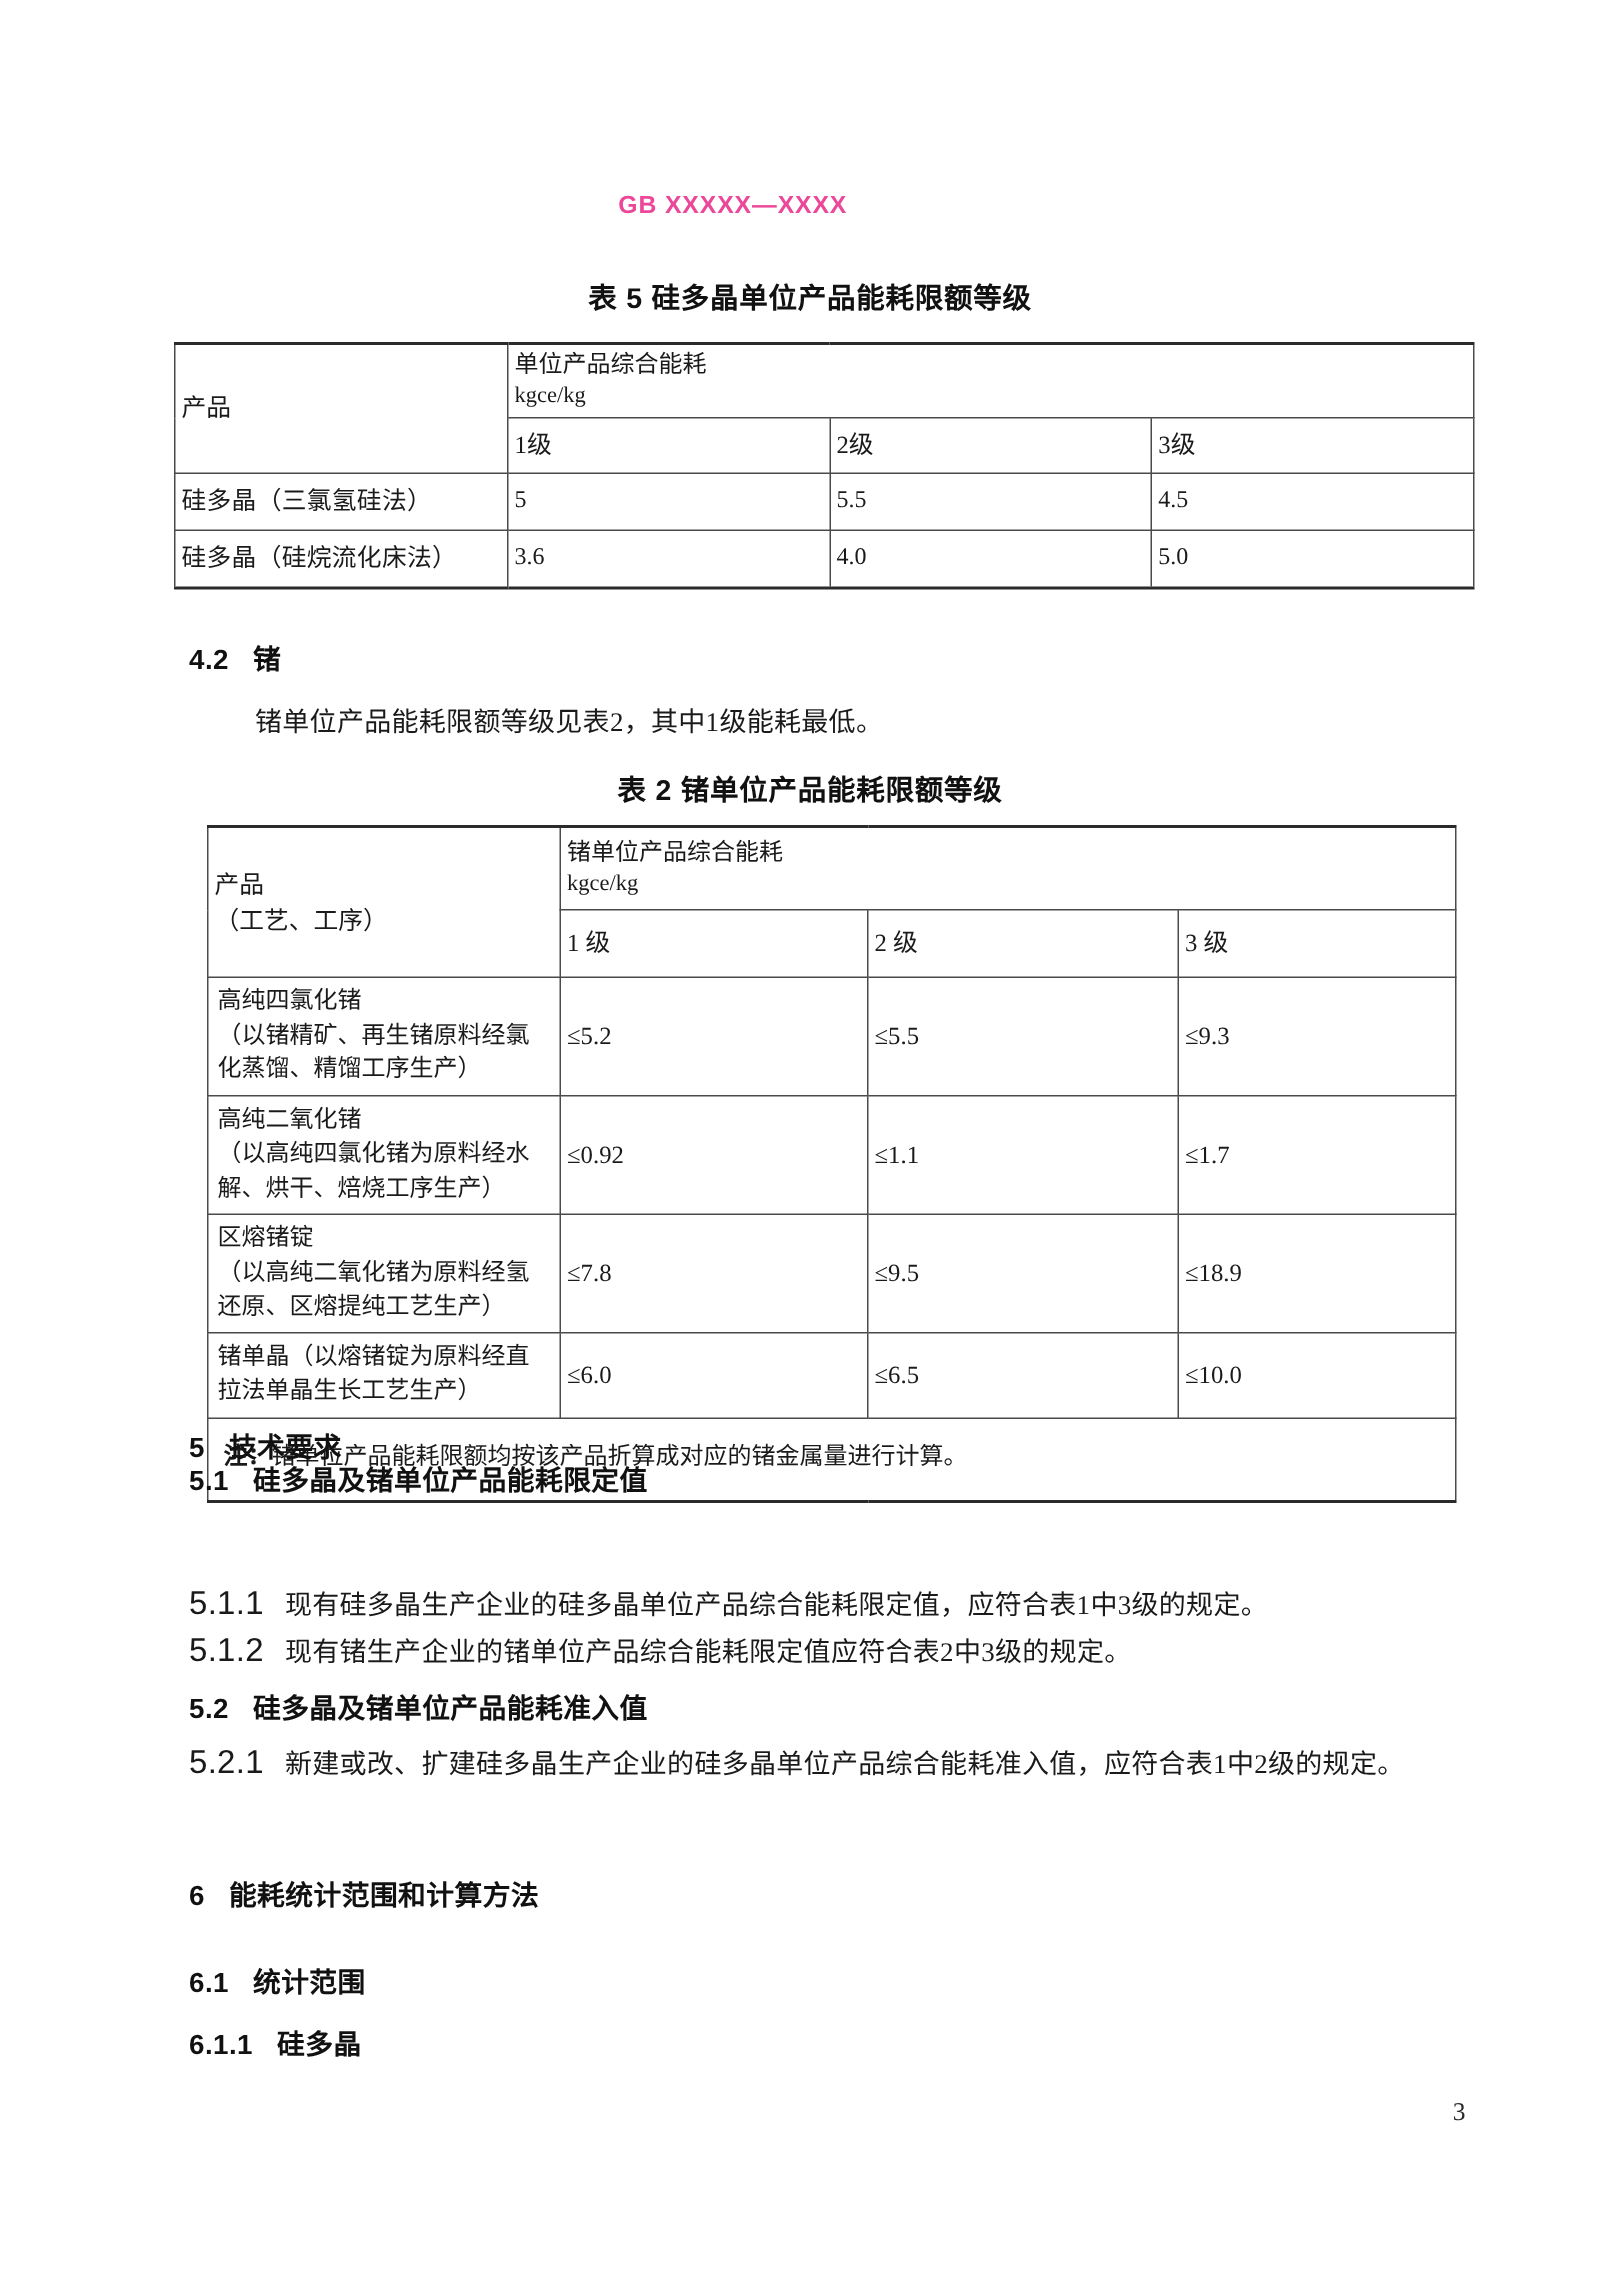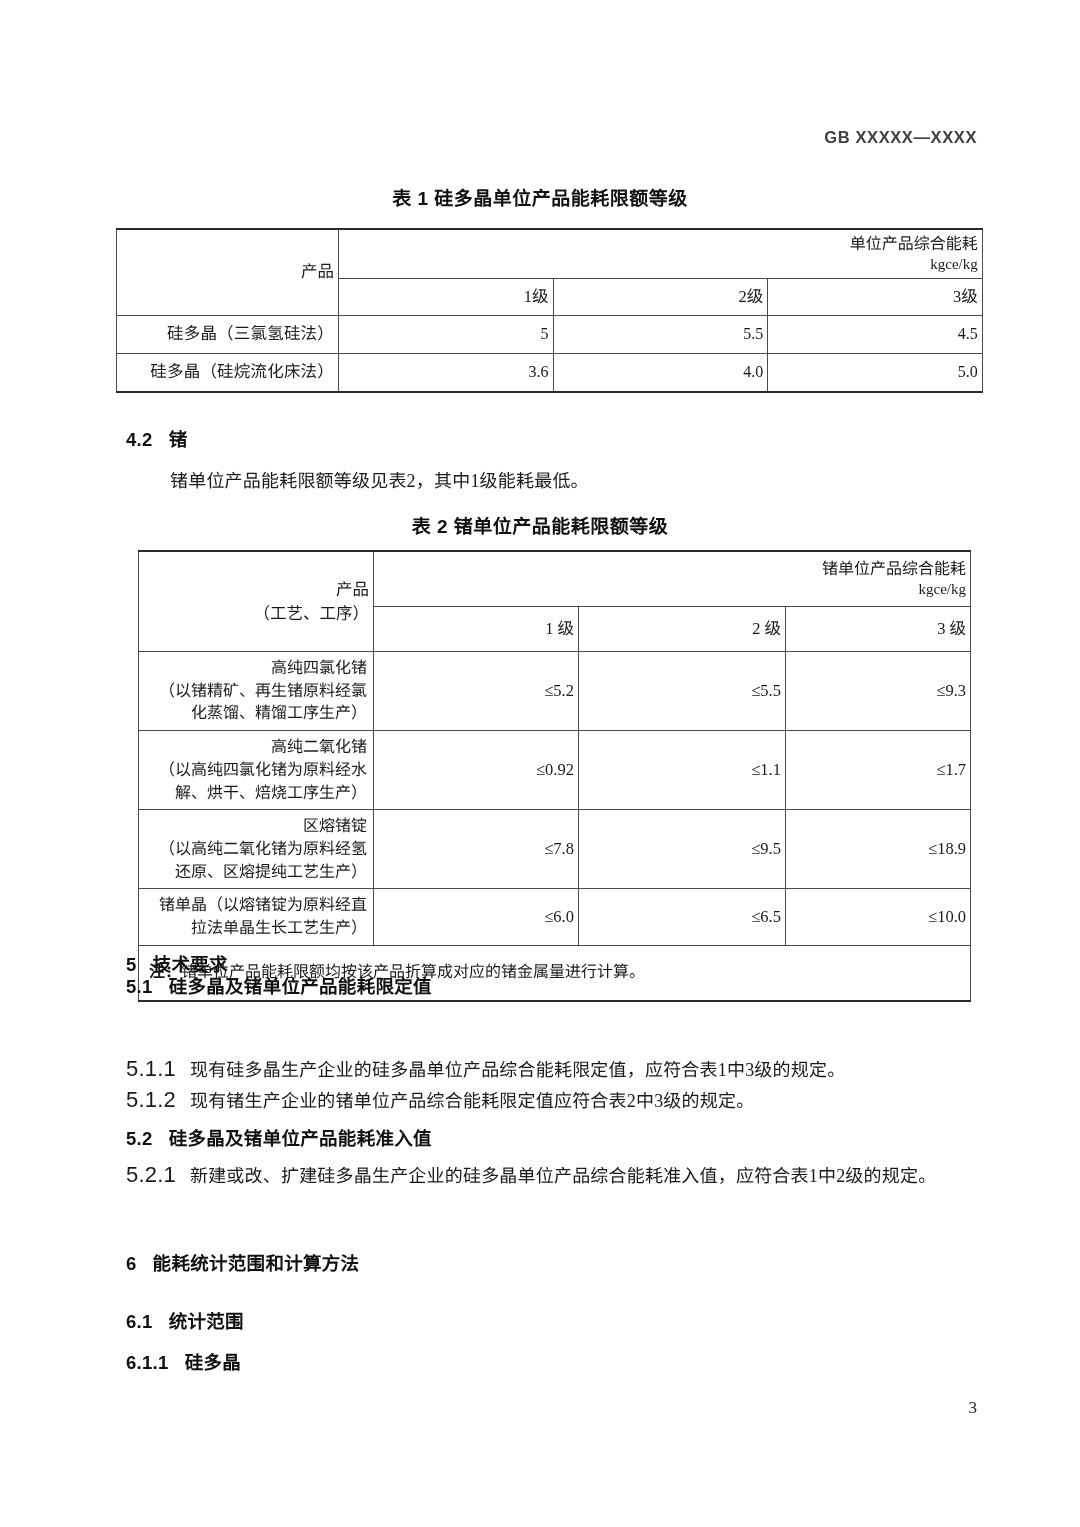--- a/index.html
+++ b/index.html
@@ -22,26 +22,26 @@
     overflow: hidden;
     box-sizing: border-box;
   }
 
   
   .running-header {
     position: absolute;
     top: 128px;
     left: 0;
     right: 103px;
-    text-align: right;
+    text-align: center;
     font-family: "Liberation Sans", "DejaVu Sans", sans-serif;
     font-size: 16.5px;
     font-weight: 700;
     letter-spacing: 0.6px;
-    color: #404040;
+    color: #ec4899;
   }
 
   
   .table-caption {
     position: absolute;
     left: 0;
     right: 0;
     text-align: center;
     font-family: "Liberation Sans", "DejaVu Sans", sans-serif;
     font-size: 19px;
@@ -57,21 +57,21 @@
     position: absolute;
     border-collapse: collapse;
     table-layout: fixed;
     font-family: "Liberation Serif", "DejaVu Serif", serif;
     color: #1a1a1a;
     background: #fff;
   }
   table.std td,
   table.std th {
     border: 1px solid #4a4a4a;
-    text-align: right;
+    text-align: left;
     vertical-align: middle;
     font-weight: normal;
     padding: 2px 4px;
     line-height: 1.38;
   }
   table.std .rule-top td,
   table.std .rule-top th { border-top: 2px solid #2b2b2b; }
   table.std .rule-bottom td,
   table.std .rule-bottom th { border-bottom: 2px solid #2b2b2b; }
 
@@ -183,21 +183,21 @@
     color: #2a2a2a;
   }
 </style>
 </head>
 <body>
 
 <div class="page">
 
   <div class="running-header">GB  XXXXX—XXXX</div>
 
-  <div class="table-caption" id="caption-table-1">表 1   硅多晶单位产品能耗限额等级</div>
+  <div class="table-caption" id="caption-table-1">表 5   硅多晶单位产品能耗限额等级</div>
 
   <table class="std" id="table-1">
     <colgroup>
       <col class="col-product">
         <col class="col-grade">
         <col class="col-grade">
         <col class="col-grade">
     </colgroup>
     <tbody>
       <tr class="rule-top">

